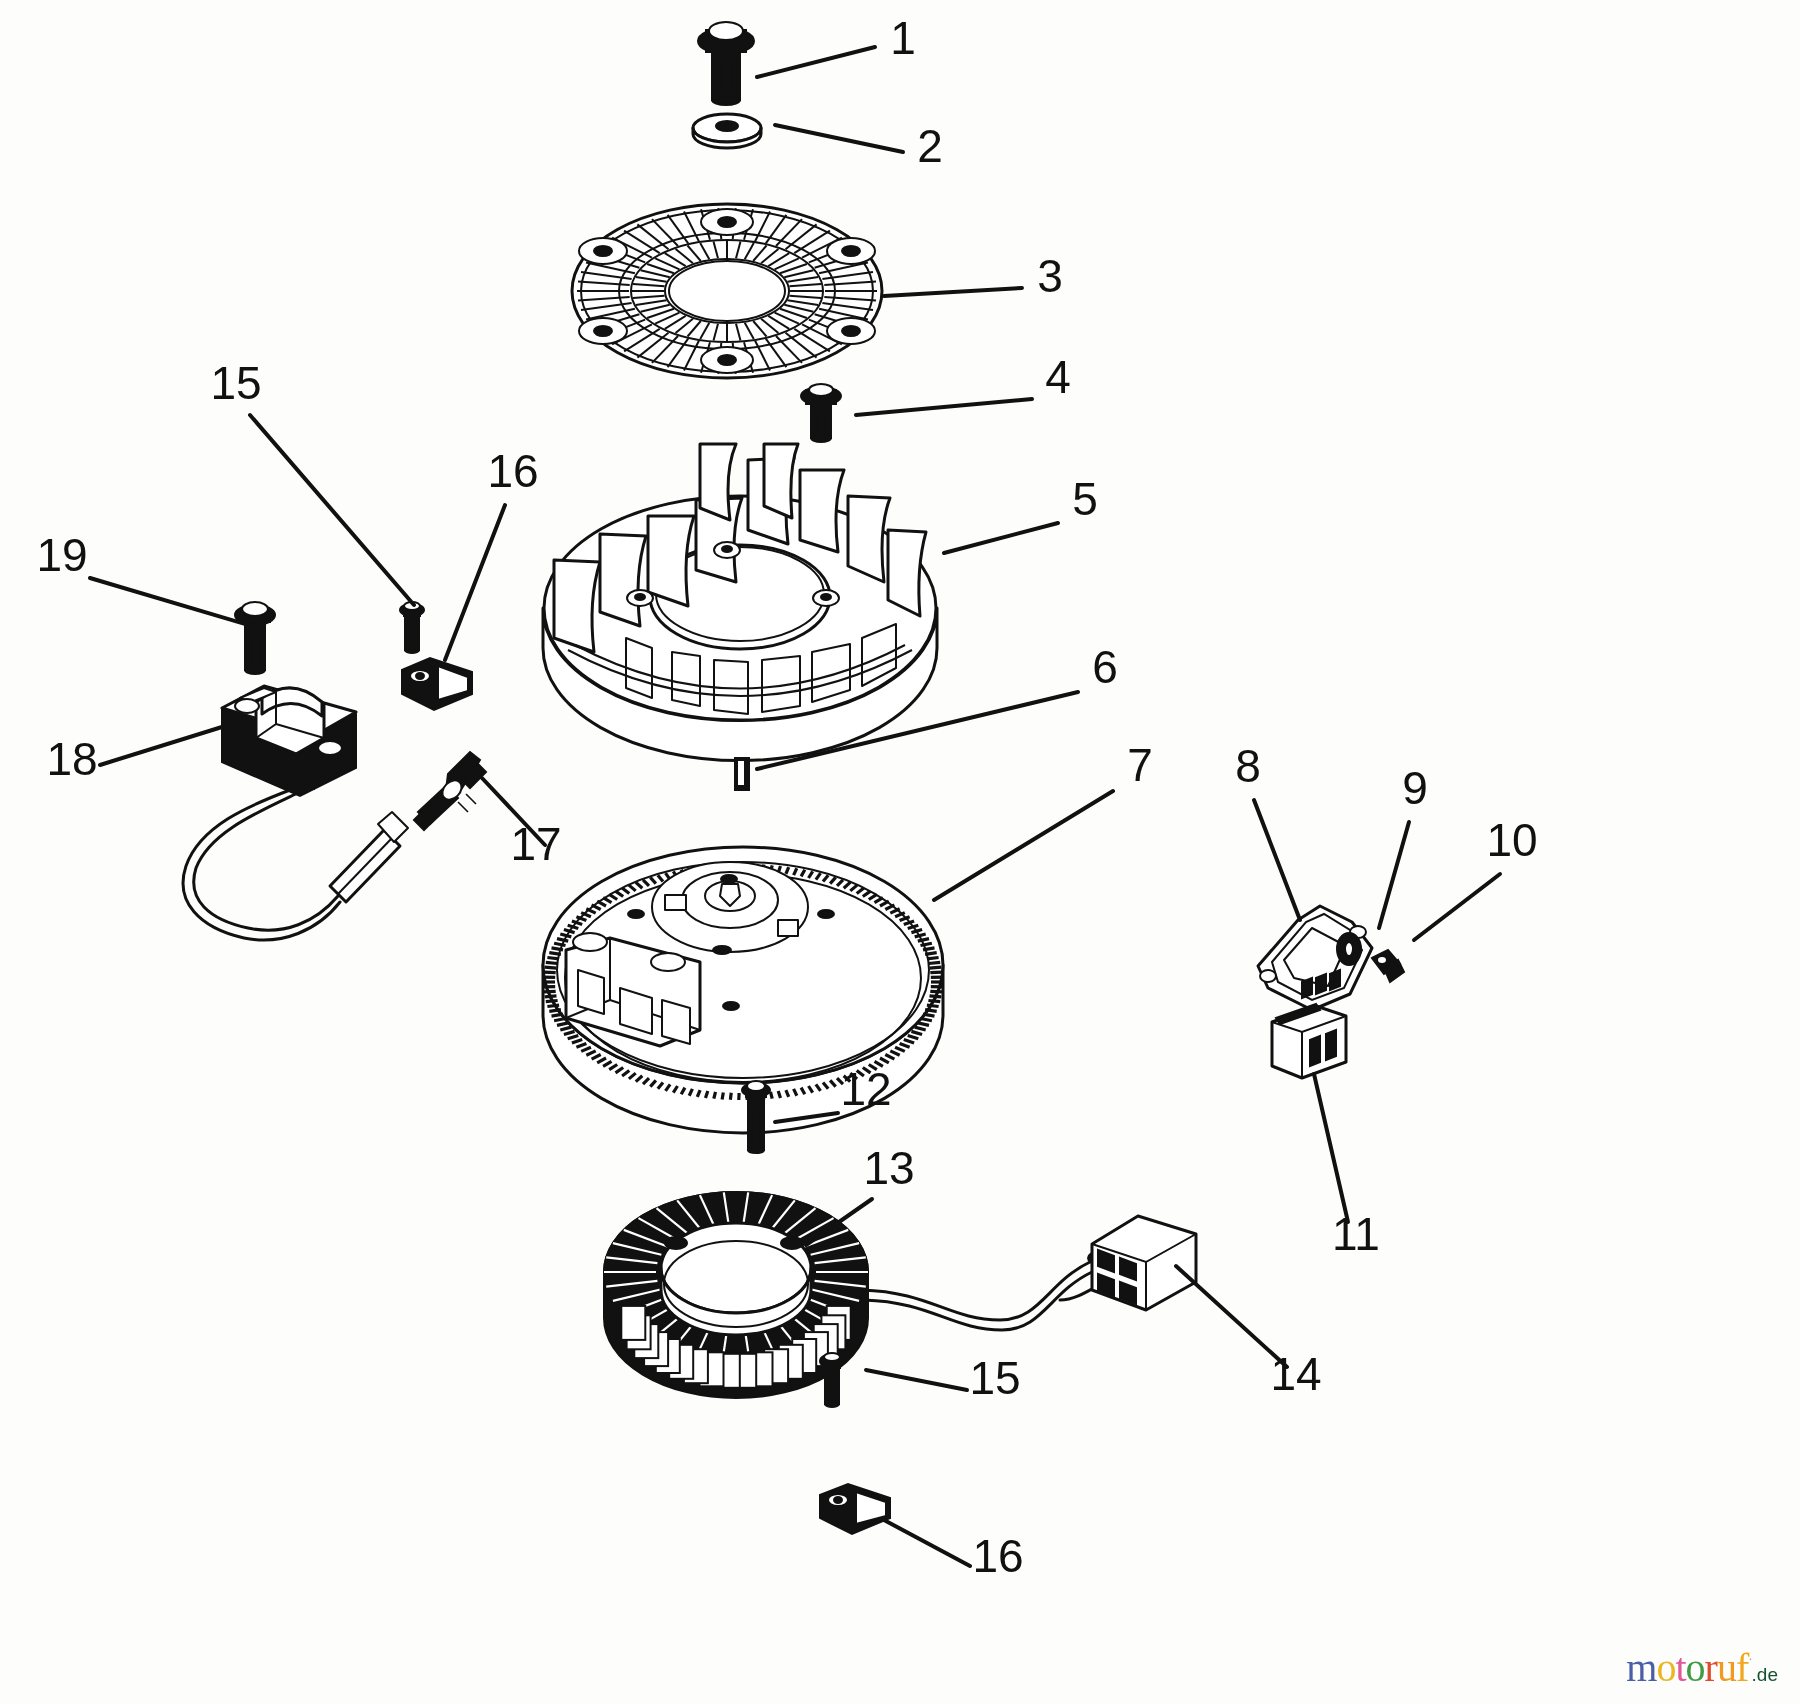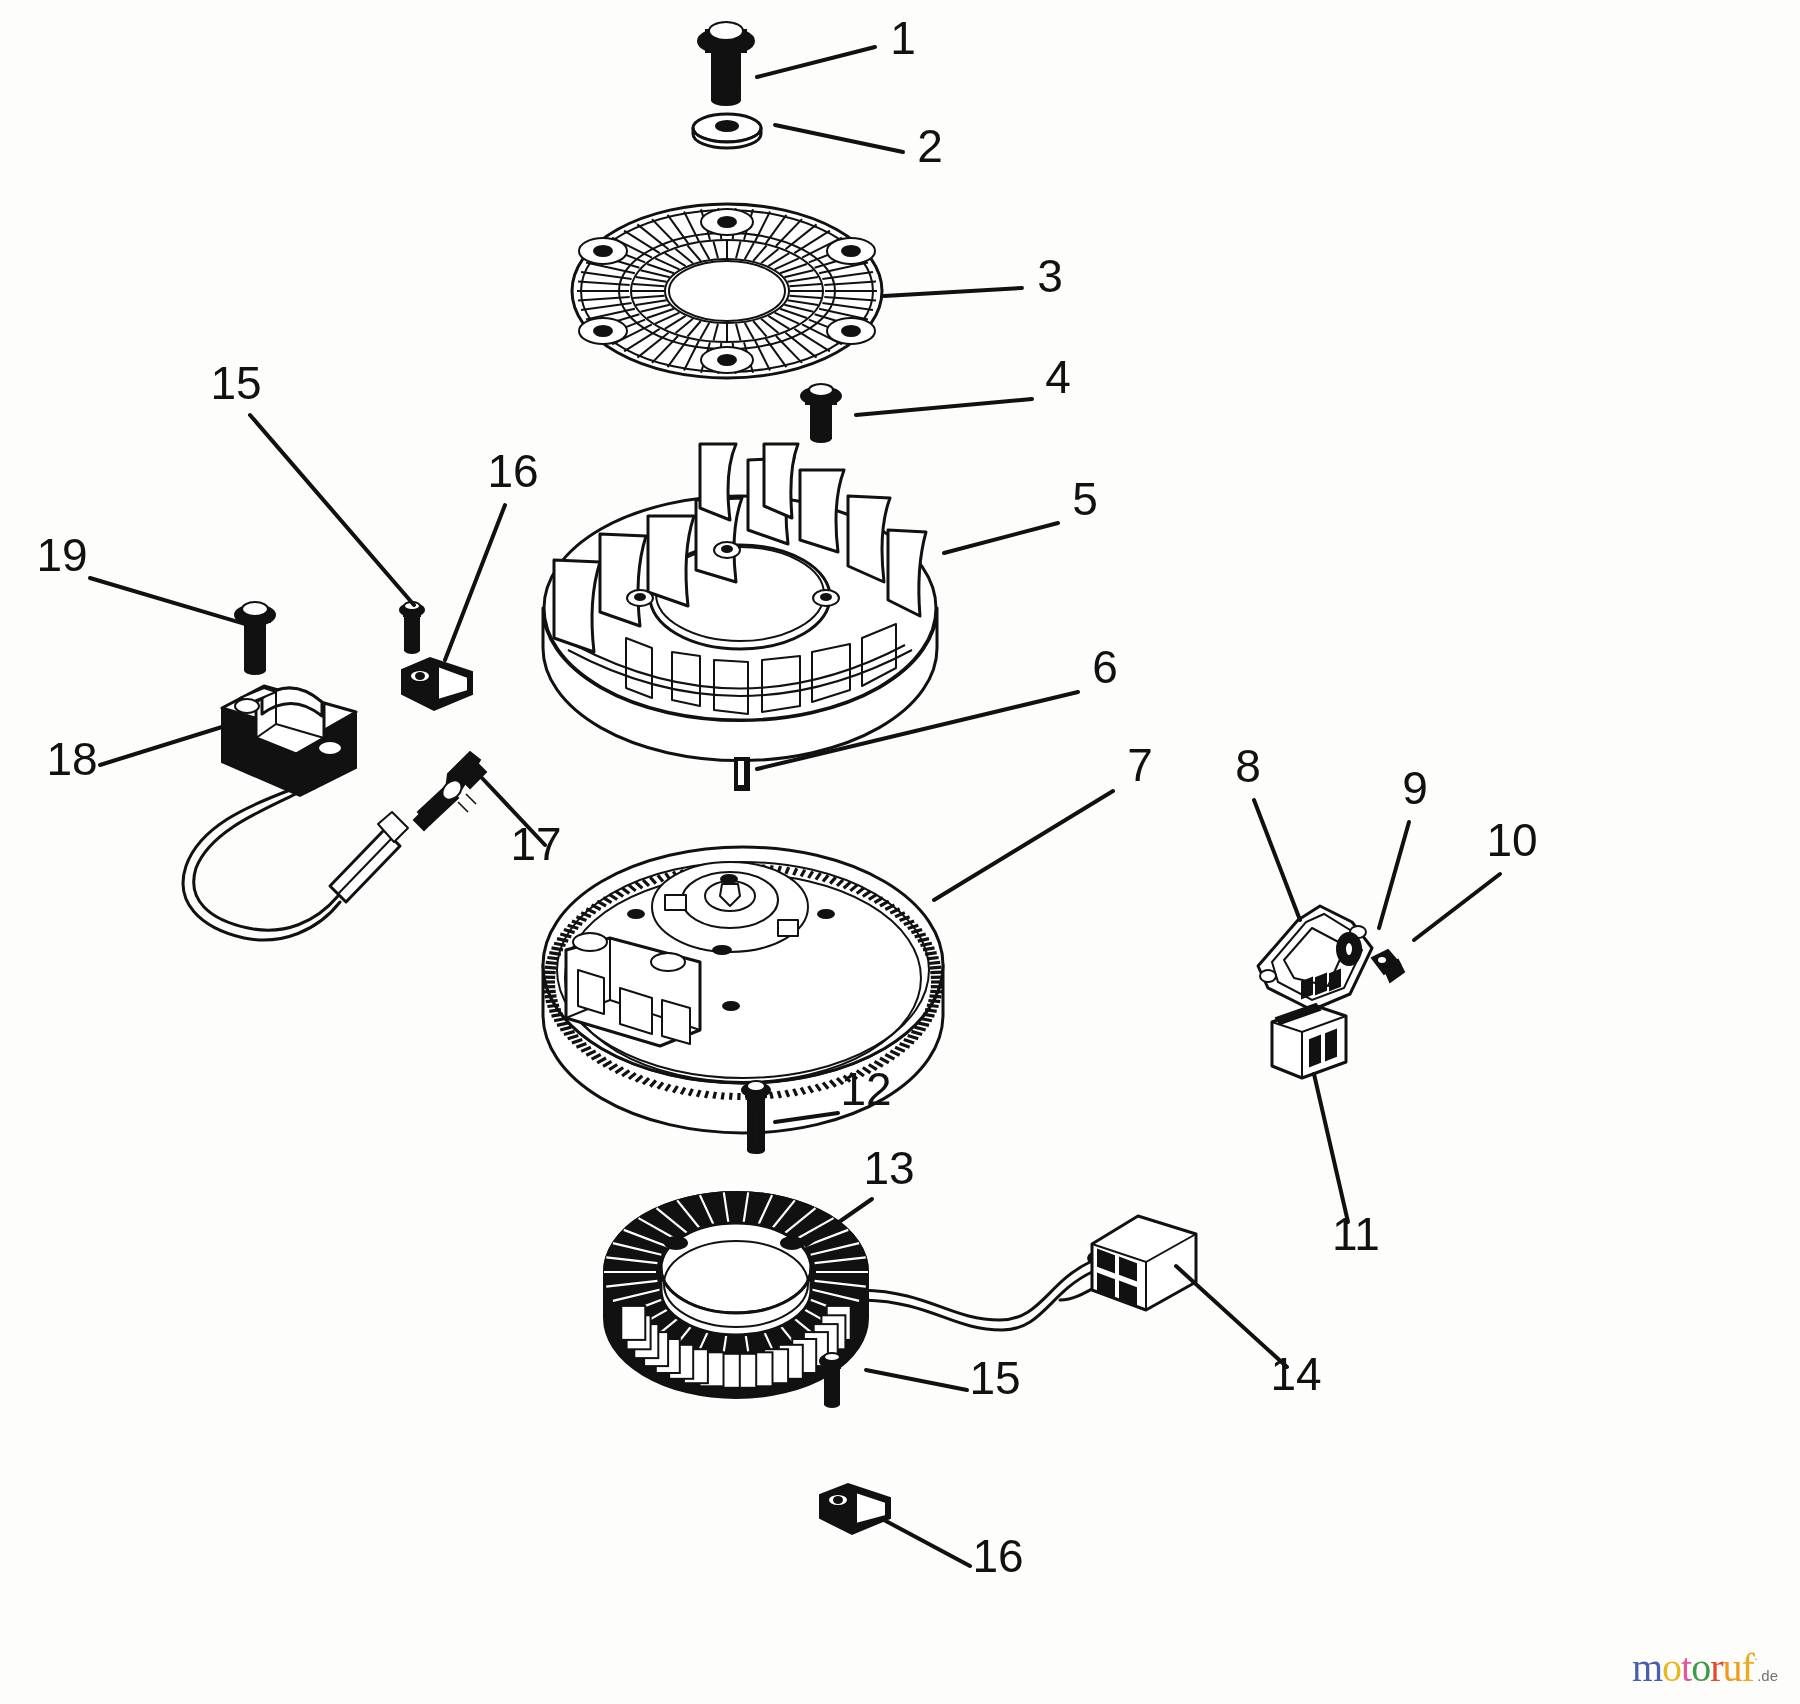--- a/index.html
+++ b/index.html
@@ -63,22 +63,22 @@
     bottom: 16px;
     font-family: "Liberation Serif", serif;
     font-size: 40px;
     letter-spacing: -1px;
     line-height: 1;
     white-space: nowrap;
   }
   #watermark .wm-l { font-weight: 400; }
   #watermark .wm-de {
     font-family: "Liberation Sans", sans-serif;
-    font-size: 15px;
-    color: #737373;
+    font-size: 19px;
+    color: #14532d;
     letter-spacing: 0;
   }
   #watermark .wm-dot {
     position: relative;
     top: -18px;
     font-size: 13px;
     color: #9c9c9c;
   }
 </style>
 </head>

